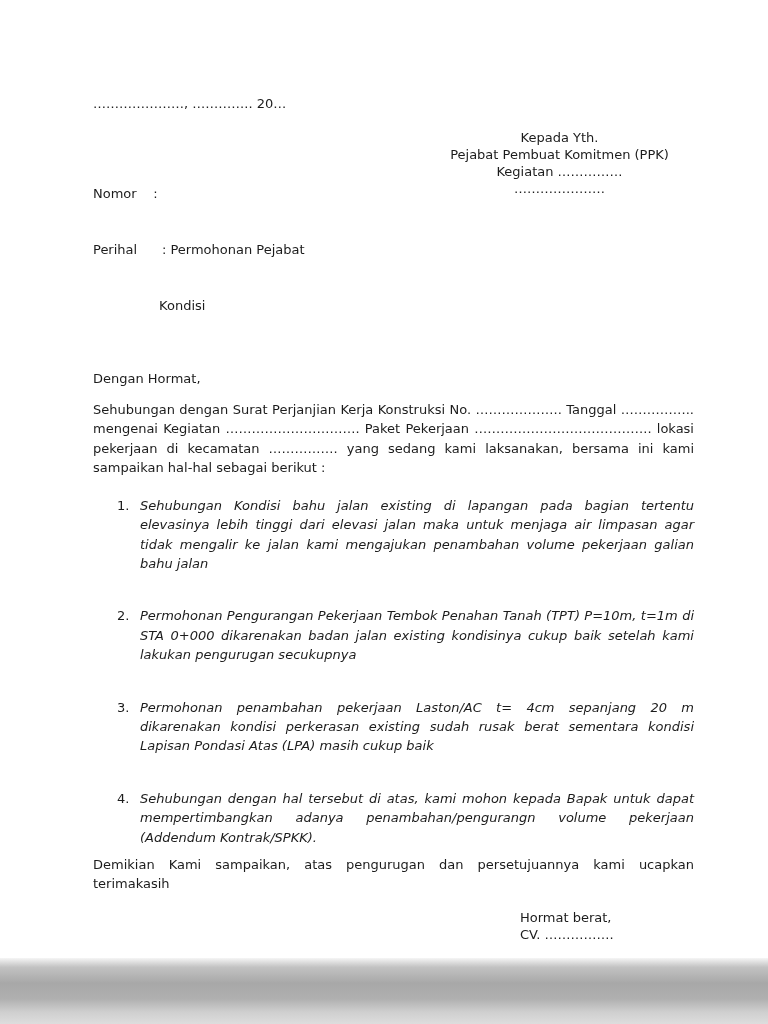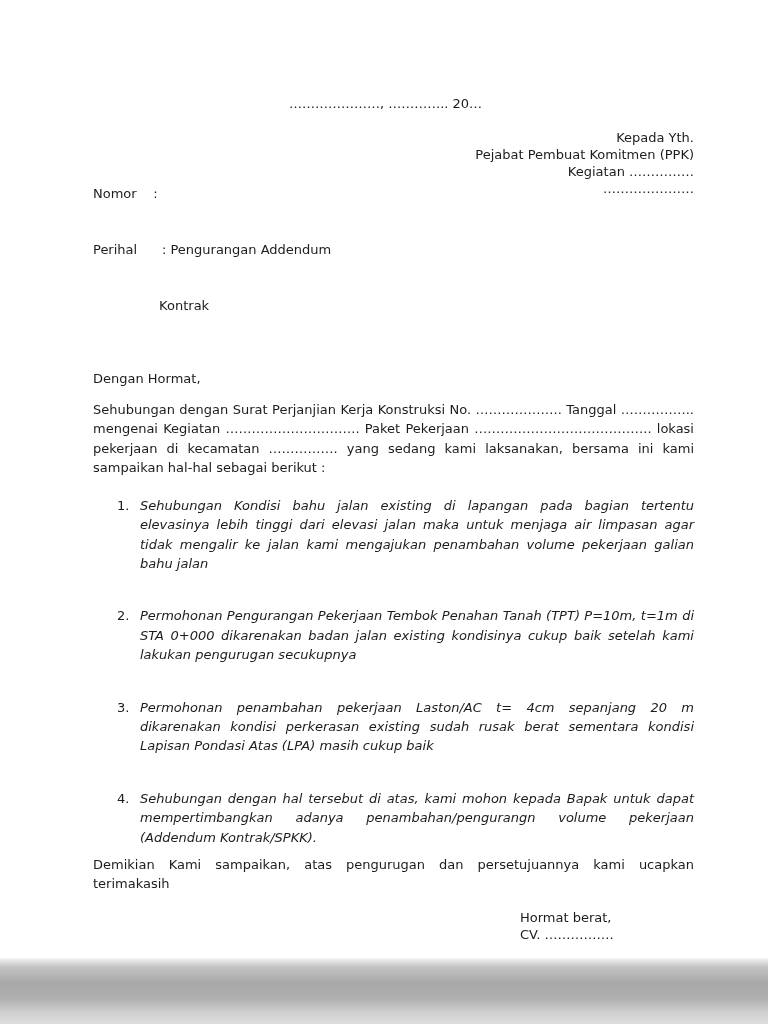--- a/index.html
+++ b/index.html
@@ -16,41 +16,41 @@
     color: #1c1c1c;
   }
   .page {
     box-sizing: border-box;
     width: 768px;
     padding: 94px 74px 0 93px;
     font-size: 13px;
     line-height: 19.4px;
   }
   .date-line {
-    text-align: center;
+    text-align: left;
     padding-right: 16px;
     margin-bottom: 16px;
     white-space: pre;
   }
   .header {
     display: flex;
     align-items: flex-start;
   }
   .header-left {
     width: 332px;
     padding-top: 17px;
     white-space: pre;
   }
   .header-left .meta-line {
     line-height: 17px;
     height: 17px;
   }
   .header-right {
     flex: 1;
-    text-align: right;
+    text-align: center;
   }
   .header-right .recipient-line {
     line-height: 17px;
     height: 17px;
     white-space: pre;
   }
   .salutation {
     margin-top: 16px;
   }
   .opening {
@@ -99,22 +99,22 @@
 </head>
 <body>
 
 <div class="page">
 
   <div class="date-line">…………………, ………….. 20…</div>
 
   <div class="header">
     <div class="header-left">
       <div class="meta-line">Nomor    :</div>
-      <div class="meta-line">Perihal      : Pengurangan Addendum</div>
-      <div class="meta-line">                Kontrak</div>
+      <div class="meta-line">Perihal      : Permohonan Pejabat</div>
+      <div class="meta-line">                Kondisi</div>
     </div>
     <div class="header-right">
       <div class="recipient-line">Kepada Yth.</div>
       <div class="recipient-line">Pejabat Pembuat Komitmen (PPK)</div>
       <div class="recipient-line">Kegiatan ……………</div>
       <div class="recipient-line">…………………</div>
     </div>
   </div>
 
   <div class="salutation">Dengan Hormat,</div>

